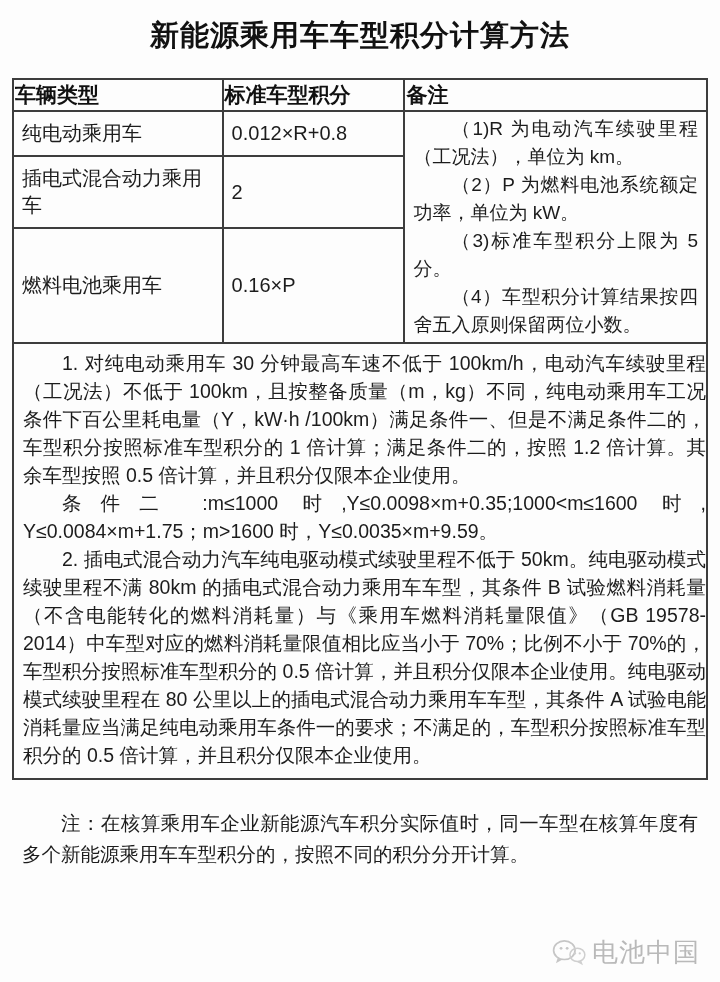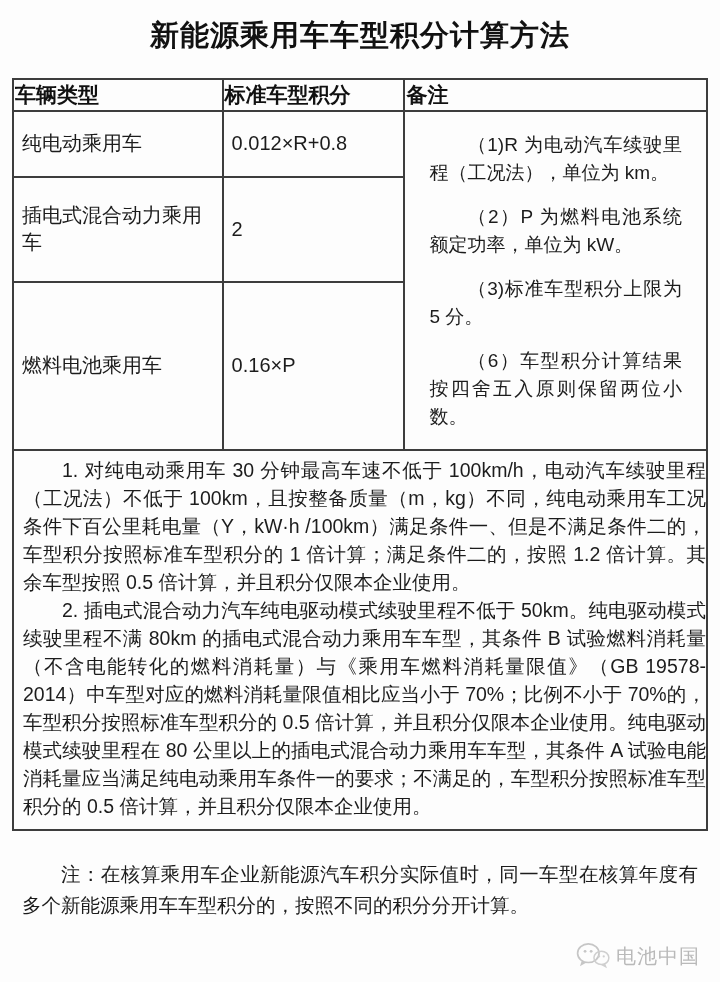--- a/index.html
+++ b/index.html
@@ -48,21 +48,21 @@
     color:#1c1c1c;
   }
   tr.row-bev  td { height:40px; }
   tr.row-phev td { height:42px; }
   tr.row-fcv  td { height:115px; }
   td.cell-remarks {
     vertical-align:top;
     padding:3px 8px 2px 8px;
   }
   td.cell-remarks p {
-    margin:16px;
+    margin:0;
     text-indent:2em;
     font-size:19px;
     line-height:28px;
     text-align:justify;
     color:#1c1c1c;
   }
   .body-box {
     border:2px solid #3d3d3d;
     border-top:none;
     padding:5px 0 9px 9px;
@@ -85,21 +85,21 @@
     color:#1c1c1c;
   }
   .watermark {
     position:absolute;
     right:20px;
     bottom:12px;
     display:flex;
     align-items:center;
     gap:6px;
     color:#b9b9b9;
-    font-size:20px;
+    font-size:26px;
     letter-spacing:1px;
   }
   .watermark .icon { display:inline-flex; }
 </style>
 </head>
 <body>
 
 <div class="page">
 
   <h1 class="title">新能源乘用车车型积分计算方法</h1>
@@ -116,36 +116,37 @@
       <th class="hd">标准车型积分</th>
       <th class="hd">备注</th>
     </tr>
     <tr class="row-bev">
       <td class="cell-type">纯电动乘用车</td>
       <td class="cell-score">0.012×R+0.8</td>
       <td class="cell-remarks" rowspan="3">
         <p>（1)R 为电动汽车续驶里程（工况法），单位为 km。</p>
         <p>（2）P 为燃料电池系统额定功率，单位为 kW。</p>
         <p>（3)标准车型积分上限为 5 分。</p>
-        <p>（6）车型积分计算结果按四舍五入原则保留两位小数。</p>
+        <p>（4）车型积分计算结果按四舍五入原则保留两位小数。</p>
       </td>
     </tr>
     <tr class="row-phev">
       <td class="cell-type">插电式混合动力乘用车</td>
       <td class="cell-score">2</td>
     </tr>
     <tr class="row-fcv">
       <td class="cell-type">燃料电池乘用车</td>
       <td class="cell-score">0.16×P</td>
     </tr>
   </tbody>
     </table>
 
   <div class="body-box">
     <p>1. 对纯电动乘用车 30 分钟最高车速不低于 100km/h，电动汽车续驶里程（工况法）不低于 100km，且按整备质量（m，kg）不同，纯电动乘用车工况条件下百公里耗电量（Y，kW·h /100km）满足条件一、但是不满足条件二的，车型积分按照标准车型积分的 1 倍计算；满足条件二的，按照 1.2 倍计算。其余车型按照 0.5 倍计算，并且积分仅限本企业使用。</p>
+    <p>条件二 :m≤1000 时,Y≤0.0098×m+0.35;1000&lt;m≤1600 时, Y≤0.0084×m+1.75；m&gt;1600 时，Y≤0.0035×m+9.59。</p>
     <p>2. 插电式混合动力汽车纯电驱动模式续驶里程不低于 50km。纯电驱动模式续驶里程不满 80km 的插电式混合动力乘用车车型，其条件 B 试验燃料消耗量（不含电能转化的燃料消耗量）与《乘用车燃料消耗量限值》（GB 19578-2014）中车型对应的燃料消耗量限值相比应当小于 70%；比例不小于 70%的，车型积分按照标准车型积分的 0.5 倍计算，并且积分仅限本企业使用。纯电驱动模式续驶里程在 80 公里以上的插电式混合动力乘用车车型，其条件 A 试验电能消耗量应当满足纯电动乘用车条件一的要求；不满足的，车型积分按照标准车型积分的 0.5 倍计算，并且积分仅限本企业使用。</p>
   </div>
 
   <p class="note">注：在核算乘用车企业新能源汽车积分实际值时，同一车型在核算年度有多个新能源乘用车车型积分的，按照不同的积分分开计算。</p>
 
   <div class="watermark">
     <span class="icon">
       <svg width="34" height="28" viewBox="0 0 36 30" aria-hidden="true">
         <g>
           <ellipse cx="13" cy="12" rx="11.5" ry="10" fill="none" stroke="#c6c6c6" stroke-width="1.8"></ellipse>

